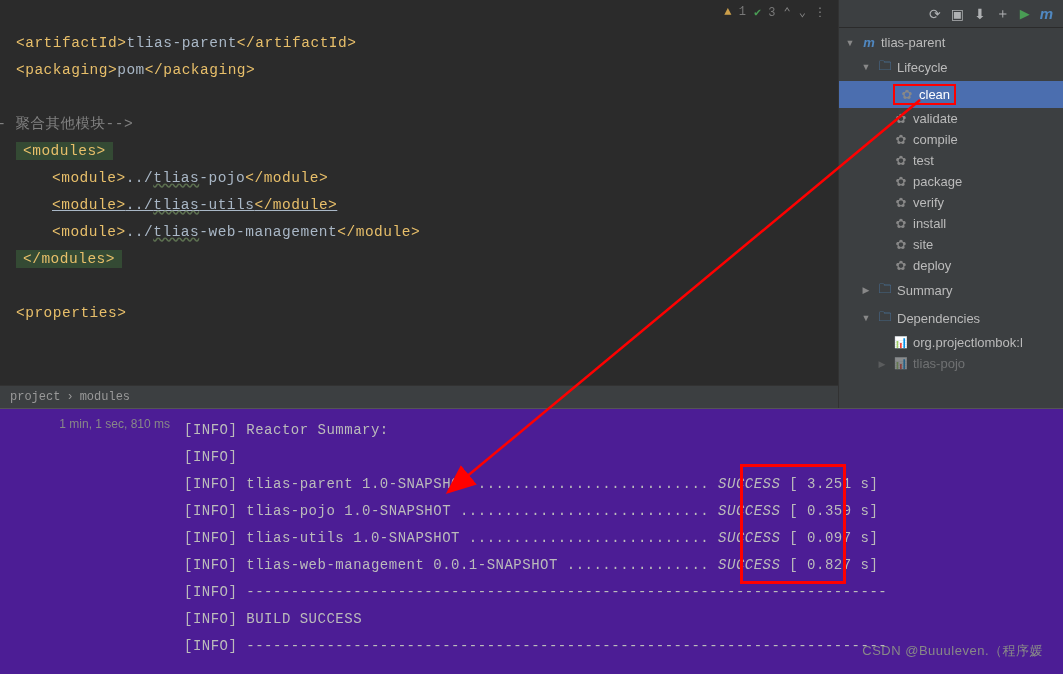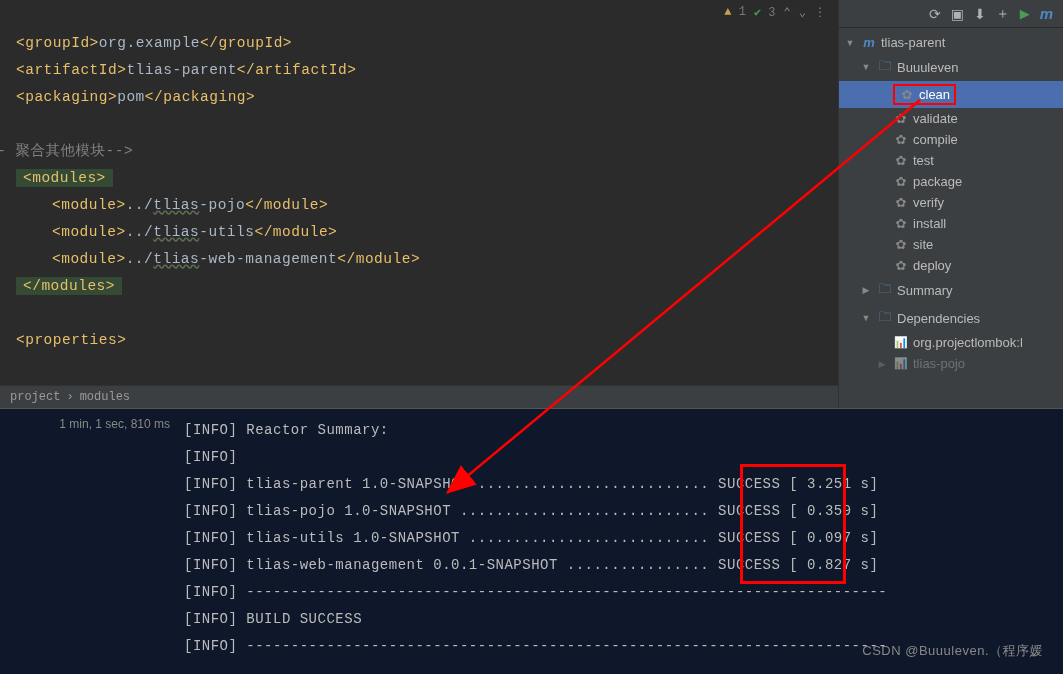--- a/index.html
+++ b/index.html
@@ -93,21 +93,21 @@
 .tree-icon { width: 16px; text-align: center; font-size: 13px; }
 .gear-icon { color: #888; }
 .folder-icon { color: #5088c1; }
 .m-icon { color: #5088c1; font-weight: bold; font-style: italic; }
 .indent-0 { padding-left: 4px; }
 .indent-1 { padding-left: 20px; }
 .indent-2 { padding-left: 36px; }
 .red-box { border: 2px solid #ff0000; display: inline-flex; align-items: center; gap:4px; padding: 1px 4px;}
 .console-panel {
   flex: 1;
-  background: #0f172a;
+  background: #4c1d95;
   border-top: 1px solid #555;
   display: flex;
   overflow: hidden;
 }
 .console-gutter {
   width: 180px;
   padding: 8px 10px;
   font-size: 12px;
   color: #888;
   text-align: right;
@@ -116,21 +116,21 @@
 .console-output {
   flex: 1;
   padding: 8px 4px;
   font-size: 14px;
   line-height: 27px;
   letter-spacing: 0.5px;
   color: #bbbbbb;
   position: relative;
   overflow: hidden;
 }
-.success-word { position: relative; z-index: 2; }
+.success-word { position: relative; z-index: 2; font-style: italic; }
 .watermark {
   position: absolute;
   bottom: 10px;
   right: 20px;
   color: #888;
   font-size: 13px;
   font-family: sans-serif;
 }
 .red-box-overlay {
   position: absolute;
@@ -153,28 +153,27 @@
 <div class="main-area">
   <div class="editor-area">
     <div class="editor-top-bar">
       <span><span class="warn-icon">▲</span> <span>1</span></span>
       <span><span class="check-icon">✔</span> <span>3</span></span>
       <span style="color:#888;">⌃</span>
       <span style="color:#888;">⌄</span>
       <span style="color:#888; cursor:pointer;">⋮</span>
     </div>
     <div class="code-editor">
-      <div><span class="tag">&lt;groupId&gt;</span><span class="text">org.example</span><span class="tag">&lt;/groupId&gt;</span></div>
       <div><span class="tag">&lt;artifactId&gt;</span><span class="text">tlias-parent</span><span class="tag">&lt;/artifactId&gt;</span></div>
       <div><span class="tag">&lt;packaging&gt;</span><span class="text">pom</span><span class="tag">&lt;/packaging&gt;</span></div>
       <div>&nbsp;</div>
       <div style="margin-left:-28px;"><span class="comment">--     </span><span class="comment">聚合其他模块--&gt;</span></div>
       <div><span class="highlight-tag">&lt;modules&gt;</span></div>
       <div style="padding-left:36px;"><span class="tag">&lt;module&gt;</span><span class="text">../</span><span class="text underline">tlias</span><span class="text">-pojo</span><span class="tag">&lt;/module&gt;</span></div>
-      <div style="padding-left:36px;"><span class="tag">&lt;module&gt;</span><span class="text">../</span><span class="text underline">tlias</span><span class="text">-utils</span><span class="tag">&lt;/module&gt;</span></div>
+      <div style="padding-left:36px;text-decoration:underline;"><span class="tag">&lt;module&gt;</span><span class="text">../</span><span class="text underline">tlias</span><span class="text">-utils</span><span class="tag">&lt;/module&gt;</span></div>
       <div style="padding-left:36px;"><span class="tag">&lt;module&gt;</span><span class="text">../</span><span class="text underline">tlias</span><span class="text">-web-management</span><span class="tag">&lt;/module&gt;</span></div>
       <div><span class="highlight-tag">&lt;/modules&gt;</span></div>
       <div>&nbsp;</div>
       <div><span class="tag">&lt;properties&gt;</span></div>
     </div>
     <div class="breadcrumb">
       <span>project</span>
       <span>›</span>
       <span>modules</span>
     </div>
@@ -191,21 +190,21 @@
     </div>
     <div class="tree">
       <div class="tree-node indent-0">
         <span class="tree-arrow">▼</span>
           <span class="tree-icon m-icon">m</span>
         <span>tlias-parent</span>
       </div>
       <div class="tree-node indent-1">
         <span class="tree-arrow">▼</span>
           <span class="tree-icon folder-icon">🗀</span>
-        <span>Buuuleven</span>
+        <span>Lifecycle</span>
       </div>
       <div class="tree-node indent-2 tree-selected">
         <span class="tree-arrow"></span>
         <span class="red-box">
             <span class="tree-icon gear-icon">✿</span>
         <span>clean</span>
           </span>
       </div>
       <div class="tree-node indent-2">
           <span class="tree-arrow"></span>

